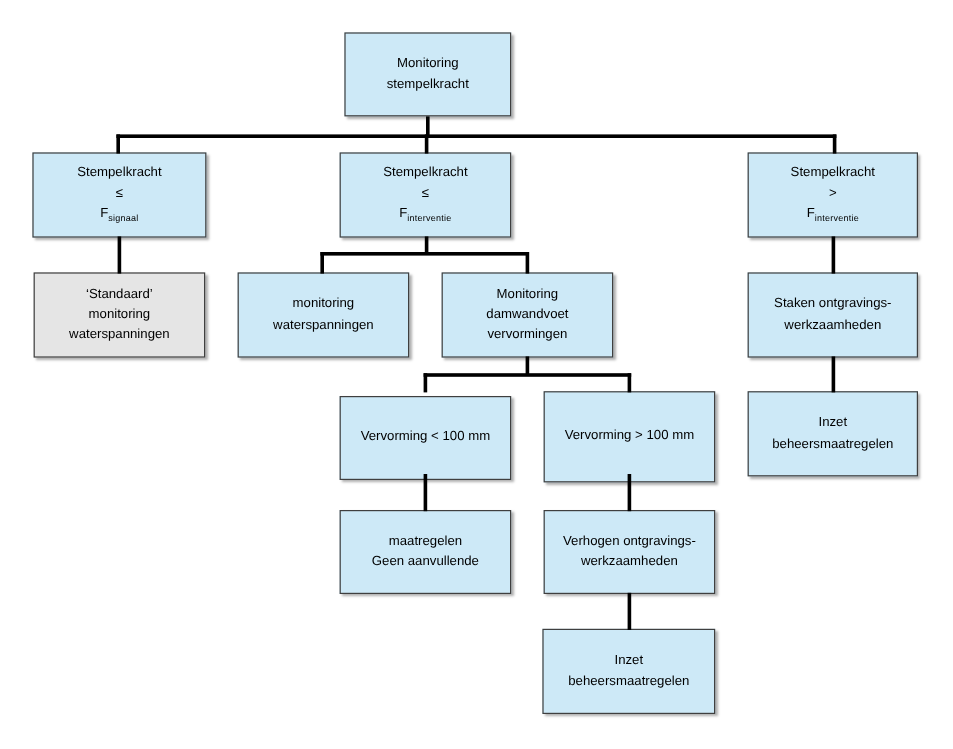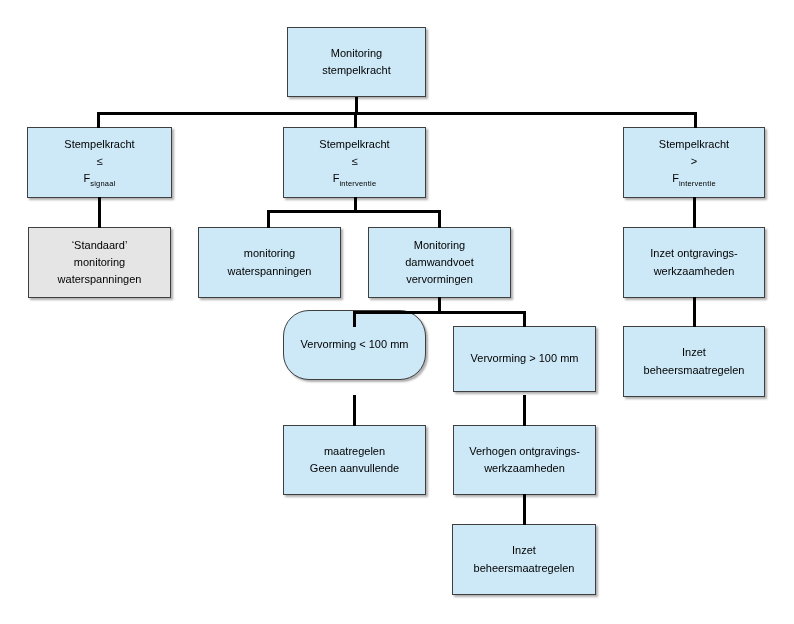--- a/index.html
+++ b/index.html
@@ -82,30 +82,30 @@
     </div>
     <div class="node" style="left: 368px; top: 227px; width: 143px; height: 71px; background: rgb(205, 233, 247); border-color: rgb(63, 63, 63);">
       <div class="node-text">
         <div>Monitoring</div>
         <div>damwandvoet</div>
         <div>vervormingen</div>
       </div>
     </div>
     <div class="node" style="left: 623px; top: 227px; width: 142px; height: 71px; background: rgb(205, 233, 247); border-color: rgb(63, 63, 63);">
       <div class="node-text">
-        <div>Inzet ontgravings-</div>
+        <div>Staken ontgravings-</div>
         <div>werkzaamheden</div>
       </div>
     </div>
-    <div class="node" style="left: 283px; top: 310px; width: 143px; height: 70px; background: rgb(205, 233, 247); border-color: rgb(63, 63, 63); border-radius: 26px;">
+    <div class="node" style="left: 283px; top: 330px; width: 143px; height: 70px; background: rgb(205, 233, 247); border-color: rgb(63, 63, 63);">
       <div class="node-text">
         <div>Vervorming &lt; 100 mm</div>
       </div>
     </div>
-    <div class="node" style="left: 453px; top: 326px; width: 143px; height: 66px; background: rgb(205, 233, 247); border-color: rgb(63, 63, 63);">
+    <div class="node" style="left: 453px; top: 326px; width: 143px; height: 76px; background: rgb(205, 233, 247); border-color: rgb(63, 63, 63);">
       <div class="node-text">
         <div>Vervorming &gt; 100 mm</div>
       </div>
     </div>
     <div class="node" style="left: 623px; top: 326px; width: 142px; height: 71px; background: rgb(205, 233, 247); border-color: rgb(63, 63, 63);">
       <div class="node-text">
         <div>Inzet</div>
         <div>beheersmaatregelen</div>
       </div>
     </div>

